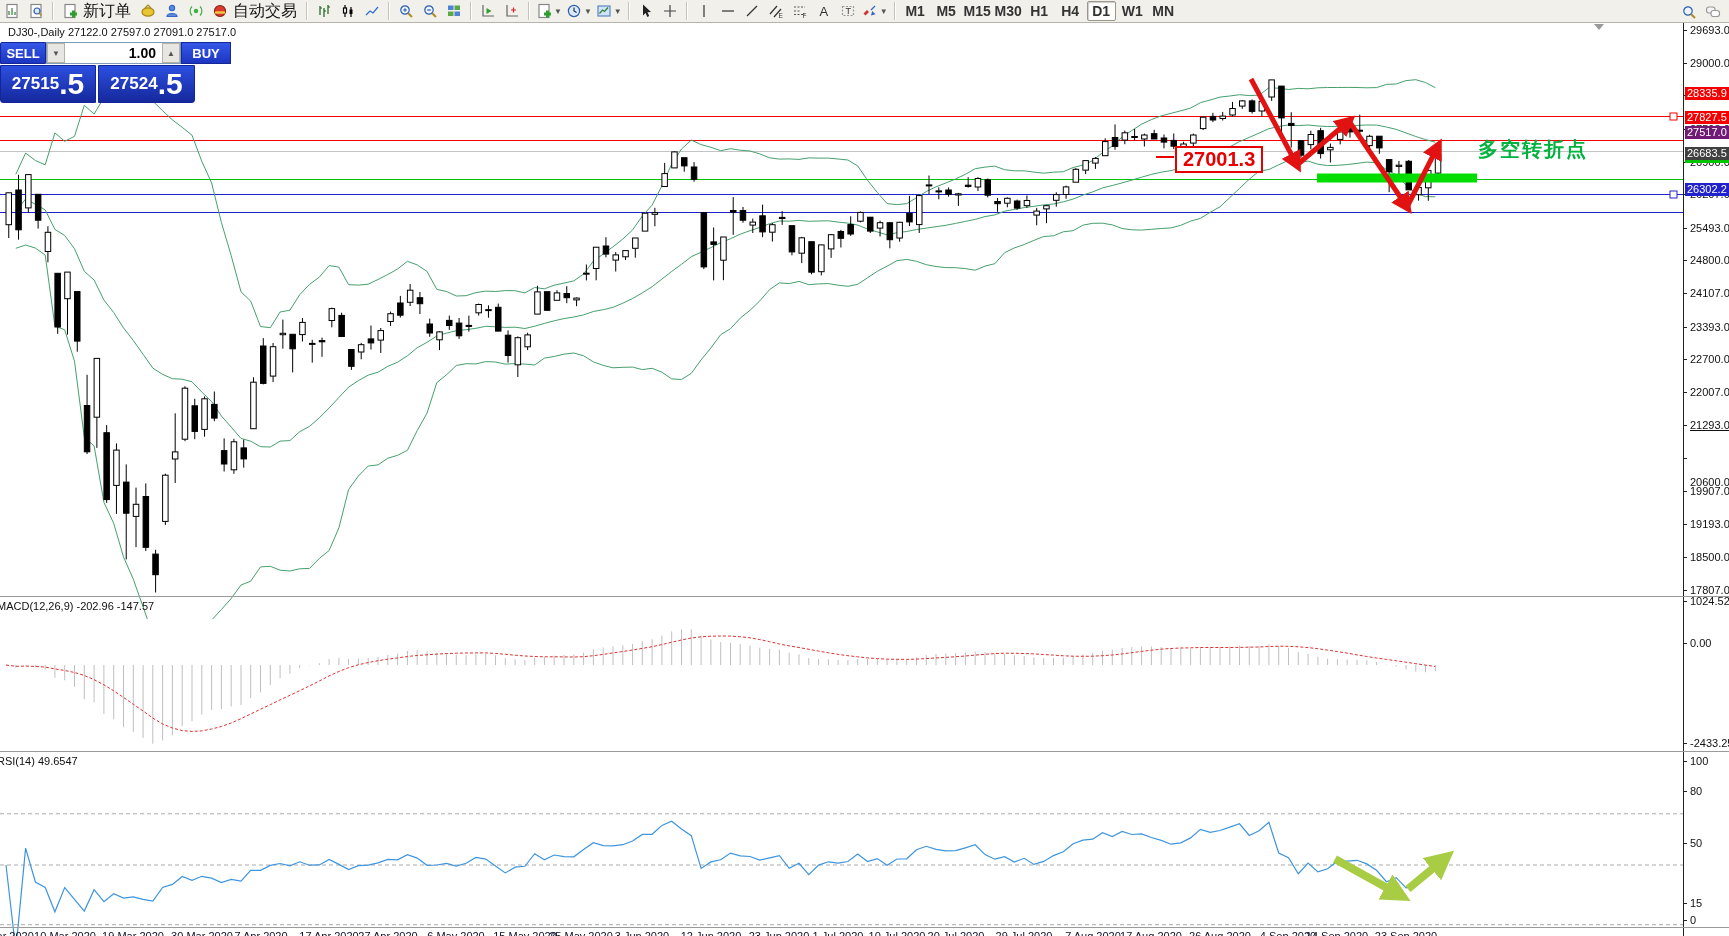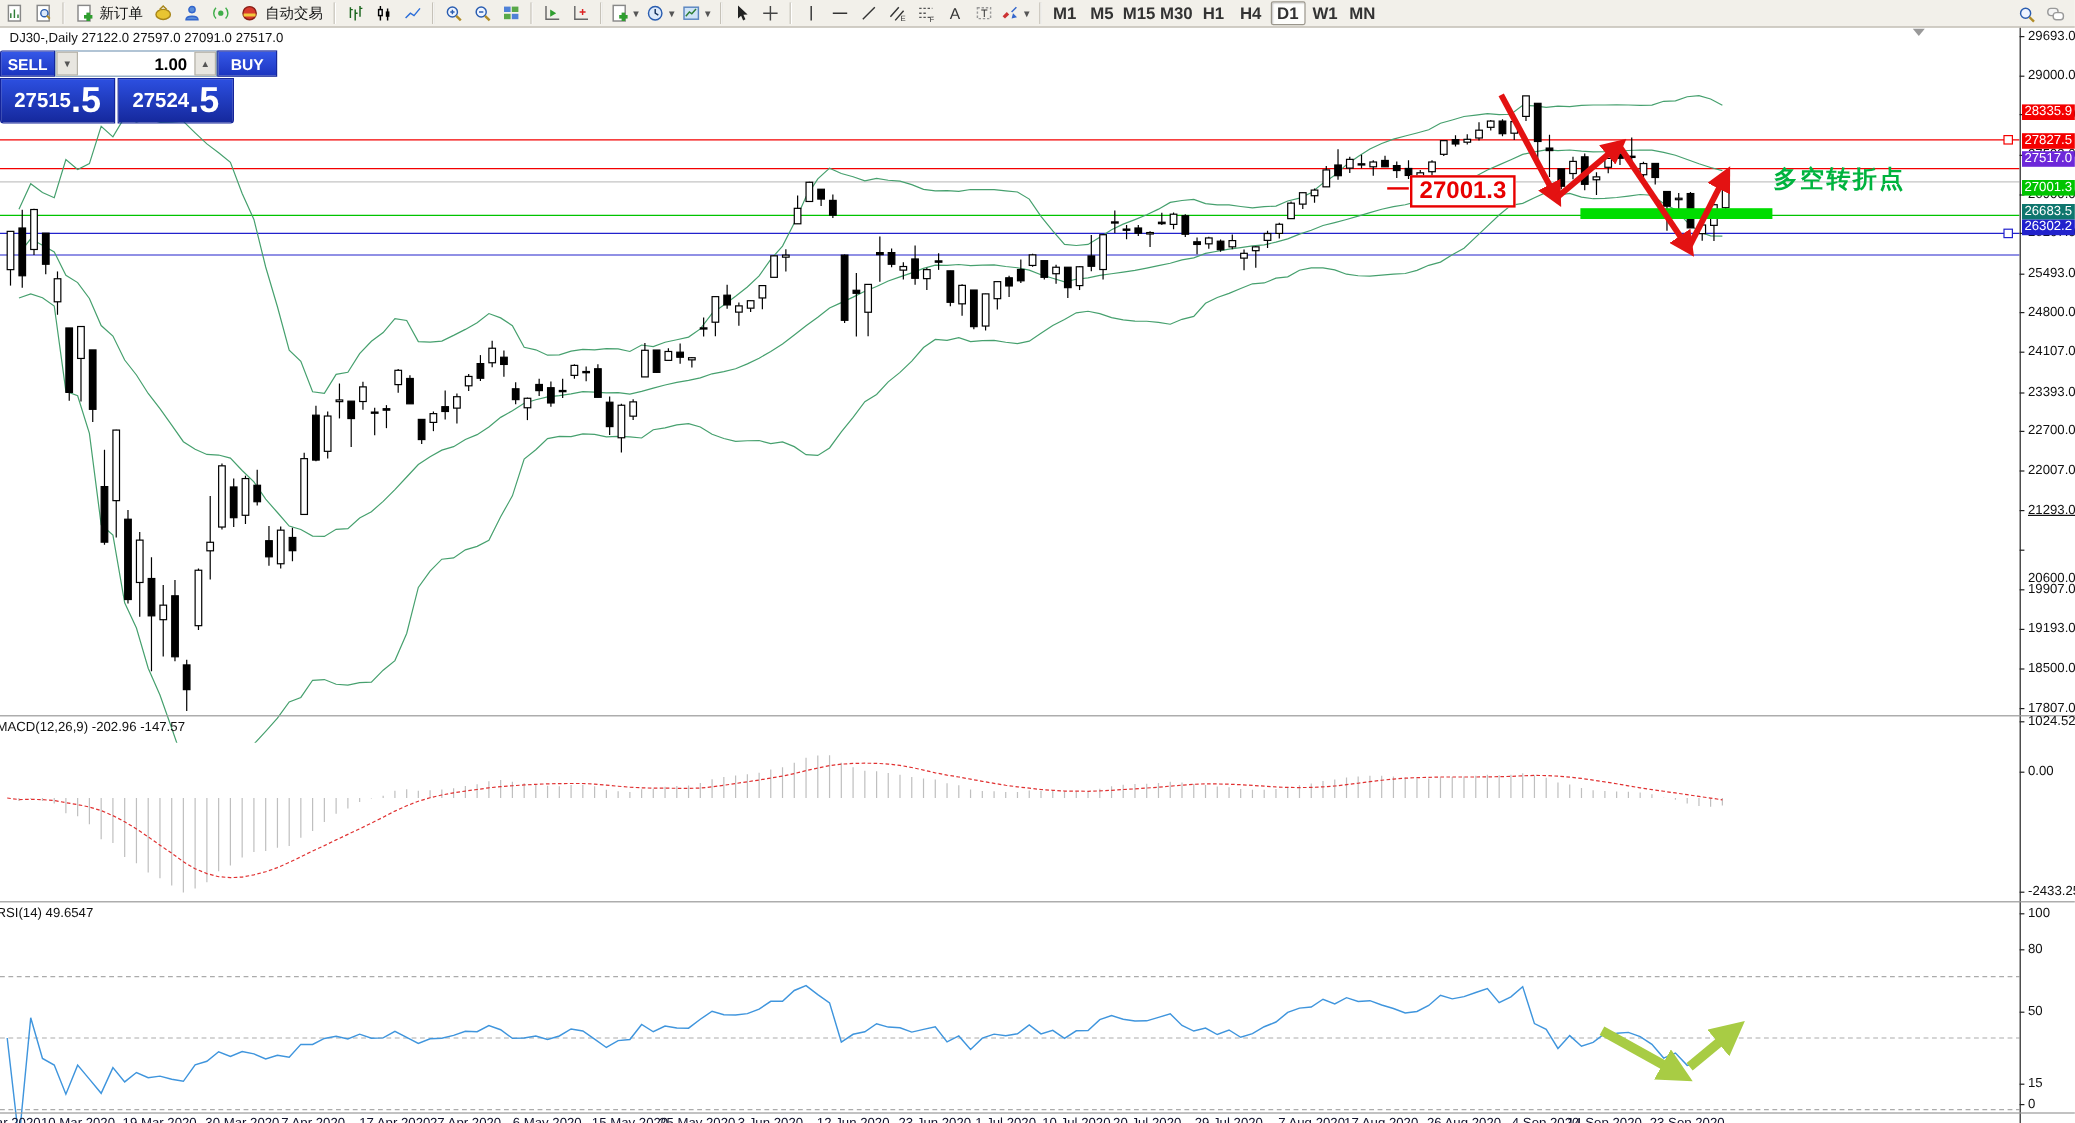--- a/index.html
+++ b/index.html
@@ -2,21 +2,21 @@
 <html><head>
 <meta charset="utf-8">
 <style>
   html,body{margin:0;padding:0;background:#fff;width:1729px;height:936px;overflow:hidden;
     font-family:"Liberation Sans","DejaVu Sans",sans-serif;}
   #toolbar{position:absolute;left:0;top:0;width:1729px;height:22px;background:#f2f0ea;
     border-bottom:1px solid #b8b4aa;display:flex;align-items:center;white-space:nowrap;z-index:30;}
   .tbtn{height:20px;min-width:20px;display:inline-flex;align-items:center;justify-content:center;
     margin:0 1px;border:1px solid transparent;border-radius:2px;}
   .tbtn svg{display:block}
-  .tlabel{font-size:12px;color:#111;padding:0 5px 0 1px;}
+  .tlabel{font-size:16px;color:#111;padding:0 5px 0 1px;}
   .caret{font-size:8px;color:#555;margin-left:2px;}
   .tsep{width:1px;height:18px;background:#c6c2b8;border-right:1px solid #fff;margin:0 4px;}
   .tfbtn{width:27px;height:18px;font-size:14px;font-weight:bold;color:#333;display:inline-flex;
     align-items:center;justify-content:center;margin:0 1px;border:1px solid transparent;border-radius:2px;}
   .tfbtn.active{background:#fdfdfb;border:1px solid #9a968c;box-shadow:inset 1px 1px 1px #ccc;}
   #tb-right{position:absolute;right:4px;top:1px;display:flex;}
   #chart-region{position:absolute;left:0;top:22px;width:1729px;height:914px;background:#fff;}
   .pane-svg{position:absolute;left:0;z-index:1;}
   .sepline{position:absolute;left:0;width:1729px;height:1px;background:#9a9a9a;z-index:4;}
   #axis-line{position:absolute;left:1683px;top:0px;width:1px;height:914px;background:#222;z-index:4;}
@@ -836,23 +836,23 @@
       <div class="tick" style="top: 769px;"></div>
       <div class="axlabel" style="top: 763px;">80</div>
       <div class="tick" style="top: 821px;"></div>
       <div class="axlabel" style="top: 815px;">50</div>
       <div class="tick" style="top: 881px;"></div>
       <div class="axlabel" style="top: 875px;">15</div>
       <div class="tick" style="top: 898px;"></div>
       <div class="axlabel" style="top: 892px;">0</div>
       <div class="badge" style="background: rgb(244, 0, 0); top: 65.3963px;">28335.9</div>
       <div class="badge" style="background: rgb(244, 0, 0); top: 89.3333px;">27827.5</div>
-      <div class="badge" style="background: #6d28d9; top: 103.953px;">27517.0</div>
+      <div class="badge" style="background: #701a75; top: 103.953px;">27517.0</div>
       <div class="badge" style="background: rgb(0, 196, 0); top: 128.233px;">27001.3</div>
-      <div class="badge" style="background: #0f766e; top: 148px;">26683.5</div>
+      <div class="badge" style="background: #404040; top: 125px;">26683.5</div>
       <div class="badge" style="background: rgb(34, 34, 204); top: 161.149px;">26302.2</div>
     </div>
   <div id="date-strip">
       <div class="dlabel" style="left: 6px;">2 Mar 2020</div>
       <div class="dlabel" style="left: 65px;">10 Mar 2020</div>
       <div class="dlabel" style="left: 133px;">19 Mar 2020</div>
       <div class="dlabel" style="left: 202px;">30 Mar 2020</div>
       <div class="dlabel" style="left: 261px;">7 Apr 2020</div>
       <div class="dlabel" style="left: 329px;">17 Apr 2020</div>
       <div class="dlabel" style="left: 388px;">27 Apr 2020</div>

